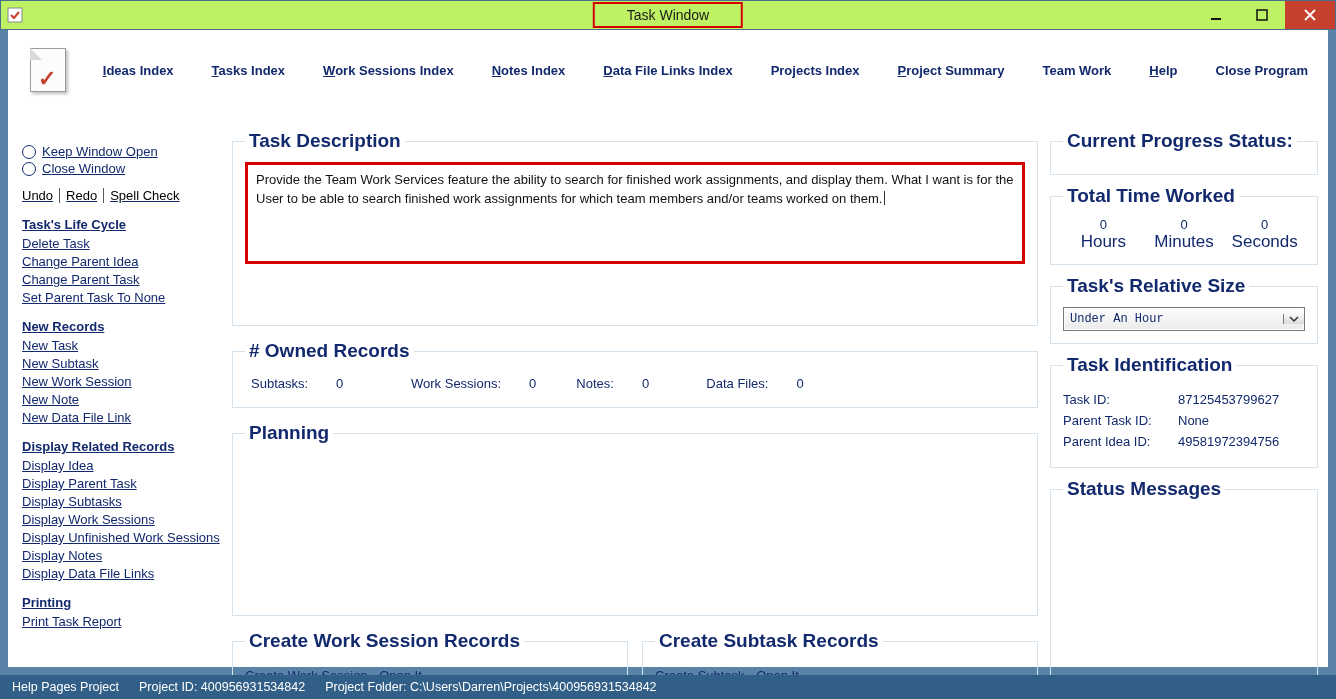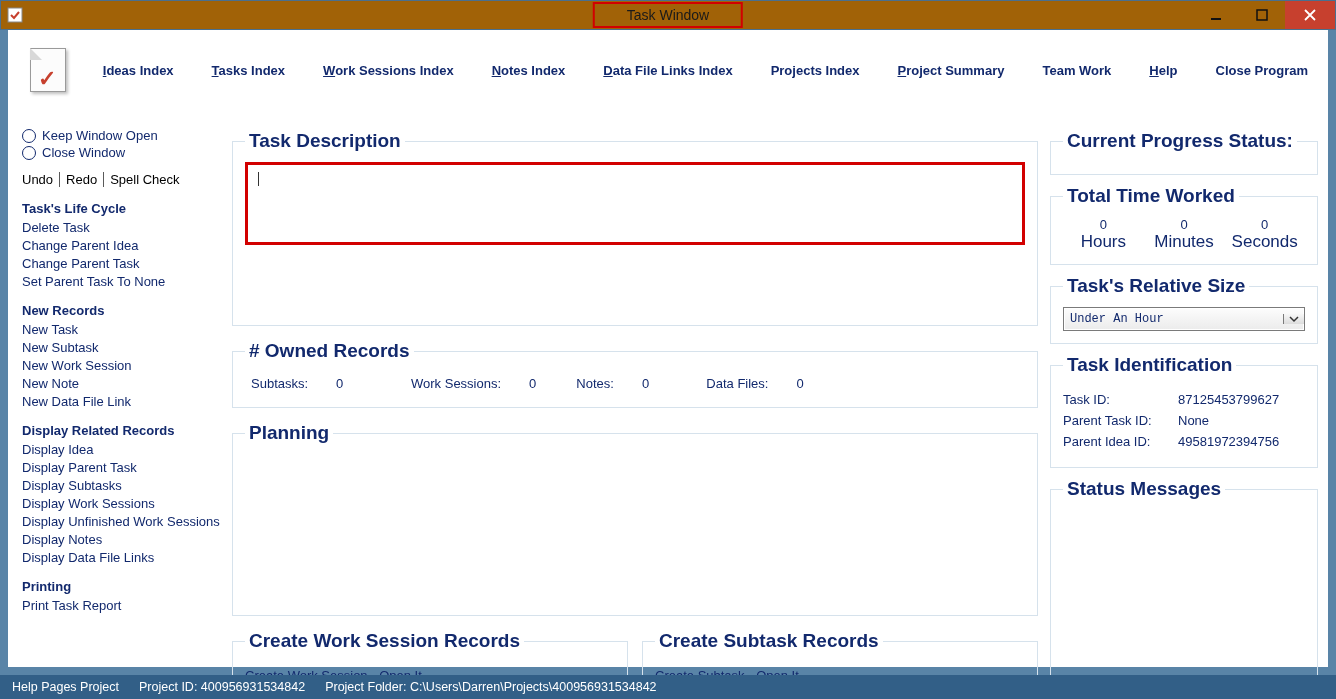--- a/index.html
+++ b/index.html
@@ -8,21 +8,21 @@
     width: 1336px;
     height: 699px;
     font-family: "Segoe UI", Tahoma, Arial, sans-serif;
     font-size: 13px;
     background: #5984a7;
     overflow: hidden;
     color: #12296d;
   }
   .titlebar {
     height: 28px;
-    background: #a16207;
+    background: #bef264;
     display: flex;
     align-items: stretch;
     position: relative;
     border: 1px solid #4a6f8e;
   }
   .titlebar .ico {
     width: 28px;
     display: flex;
     align-items: center;
     justify-content: center;
@@ -112,22 +112,23 @@
   .body {
     position: absolute;
     top: 92px;
     left: 0;
     right: 0;
     bottom: 0;
   }
   .sidebar {
     position: absolute;
     left: 14px;
-    top: 4px;
+    top: 20px;
     width: 198px;
+    text-decoration: underline;
   }
   .radio-row {
     display: flex;
     align-items: center;
     gap: 6px;
     margin: 2px 0;
     cursor: pointer;
     color: #12296d;
   }
   .radio {
@@ -363,21 +364,21 @@
       <div class="side-link">Display Data File Links</div>
 
       <div class="side-head">Printing</div>
       <div class="side-link">Print Task Report</div>
     </div>
 
     <div class="main">
       <fieldset class="fs-desc">
         <legend>Task Description</legend>
         <div class="desc-box">
-          <span class="cursor-bar"></span>
+          <span>Provide the Team Work Services feature the ability to search for finished work assignments, and display them. What I want is for the User to be able to search finished work assignments for which team members and/or teams worked on them.</span><span class="cursor-bar"></span>
         </div>
       </fieldset>
 
       <fieldset>
         <legend># Owned Records</legend>
         <div class="owned-row">
           <div class="pair">
               <span>Subtasks:</span>
               <span>0</span>
             </div>

